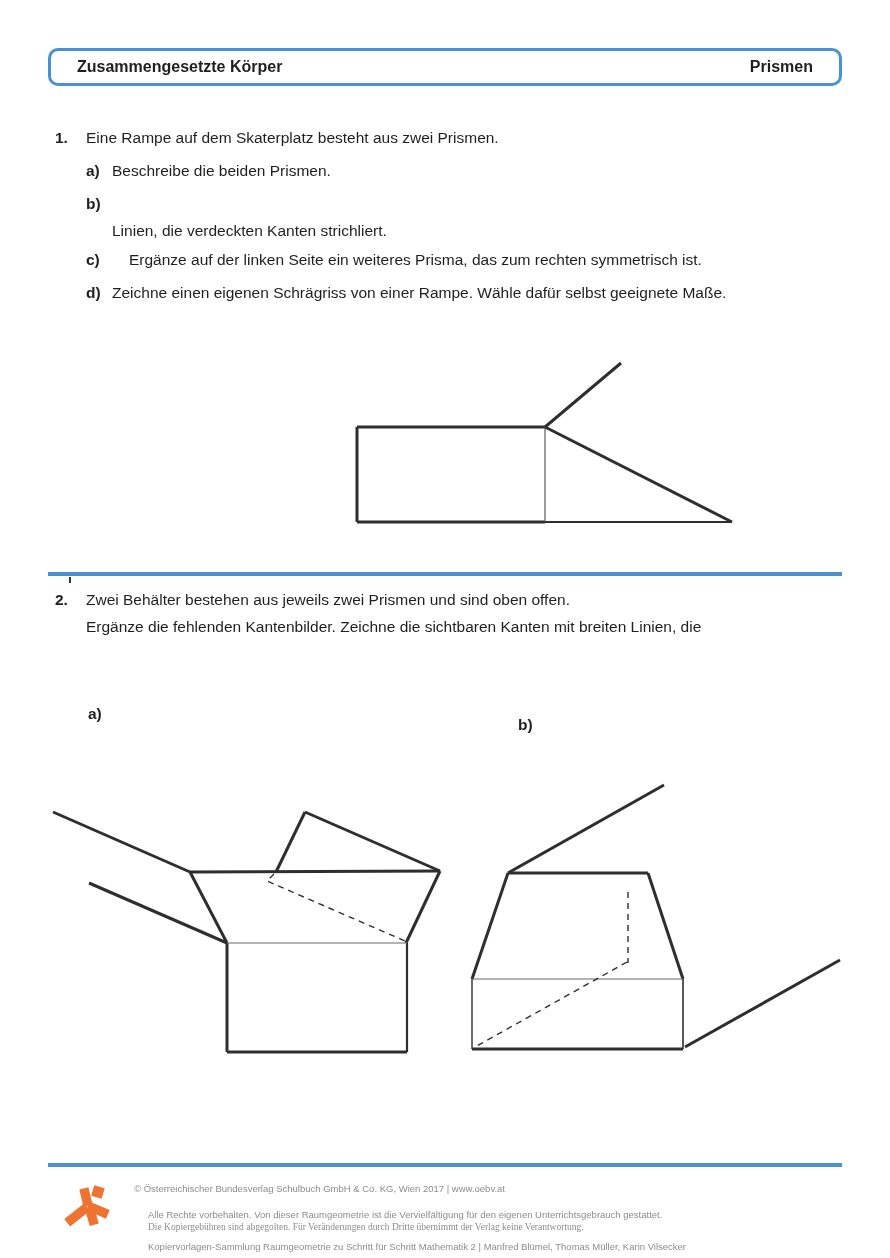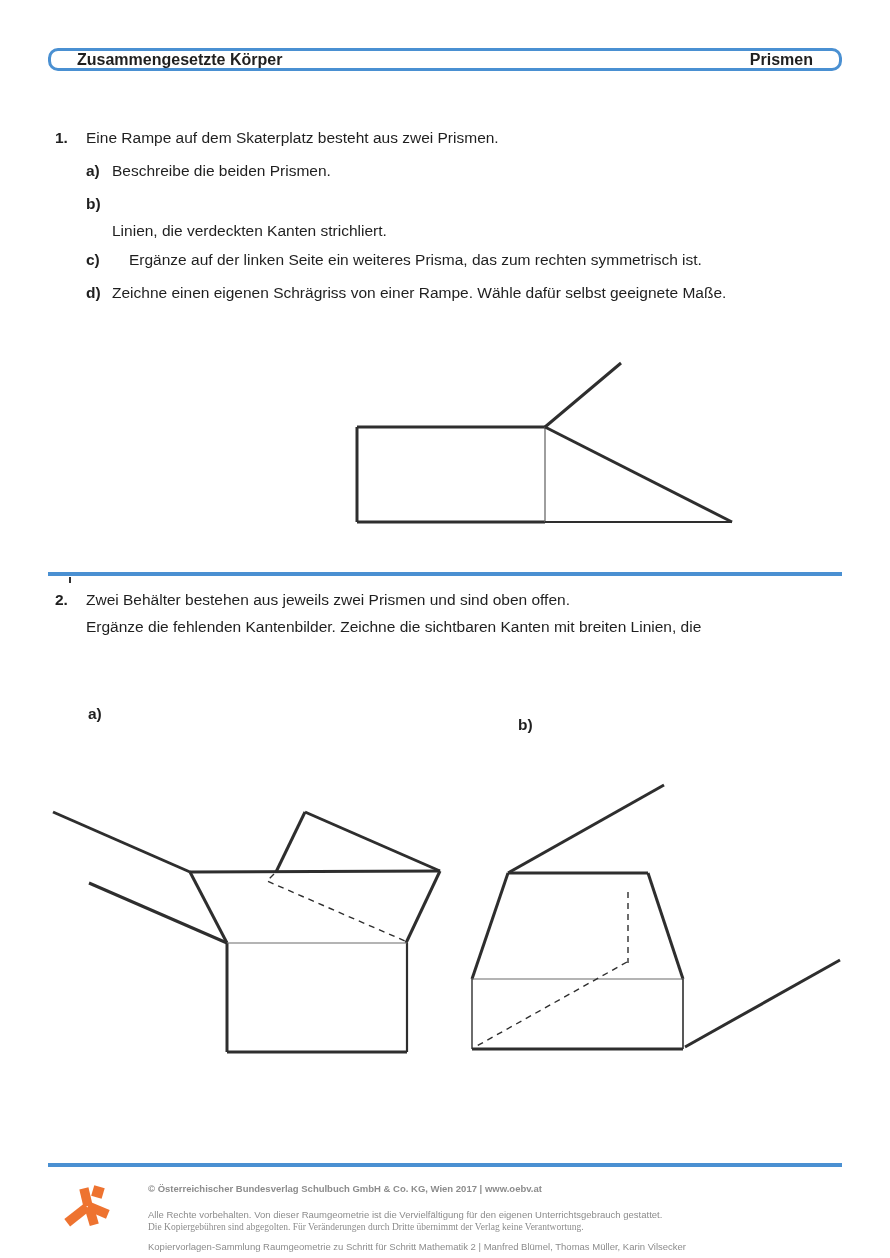--- a/index.html
+++ b/index.html
@@ -5,21 +5,21 @@
   html,body{margin:0;padding:0;background:#ffffff;}
   .page{
     position:relative;width:890px;height:1258px;background:#fff;
     font-family:"Liberation Sans", sans-serif;color:var(--text,#1f1f1f);
     overflow:hidden;
   }
   .abs{position:absolute;}
   .nowrap{white-space:nowrap;}
   .bold{font-weight:bold;}
   .header-box{
-    left:48px;top:48px;width:794px;height:23px;
+    left:48px;top:48px;width:794px;height:38px;
     border:3px solid var(--accent,#4a90d2);border-radius:10px;
     display:flex;justify-content:space-between;align-items:center;
     padding:0 26px;box-sizing:border-box;
     font-size:16px;font-weight:bold;
   }
   .body-text{font-size:15.5px;line-height:27px;}
   .item-label{font-weight:bold;}
   .divider{
     height:4px;background:var(--accent,#4a90d2);
   }
@@ -104,18 +104,18 @@
   <svg class="abs" style="left:62px;top:1180px;" width="50" height="50" viewBox="0 0 48 48">
     <g stroke="var(--logo,#ee7330)" stroke-width="9" fill="var(--logo,#ee7330)">
       <polygon points="31,5 41,8 38,18 28,15" stroke="none"></polygon>
       <line x1="21" y1="8" x2="25" y2="25"></line>
       <line x1="5" y1="41" x2="24" y2="26"></line>
       <line x1="25" y1="25" x2="44" y2="33"></line>
       <line x1="26" y1="26" x2="31" y2="43"></line>
     </g>
   </svg>
 
-  <div class="abs footer-text nowrap" style="left:148px;top:1182px;font-weight:bold;">© Österreichischer Bundesverlag Schulbuch GmbH &amp; Co. KG, Wien 2017 | www.oebv.at</div>
+  <div class="abs footer-text nowrap" style="left:134px;top:1182px;">© Österreichischer Bundesverlag Schulbuch GmbH &amp; Co. KG, Wien 2017 | www.oebv.at</div>
   <div class="abs footer-text nowrap" style="left:148px;top:1240px;">Kopiervorlagen-Sammlung Raumgeometrie zu Schritt für Schritt Mathematik 2 | Manfred Blümel, Thomas Müller, Karin Vilsecker</div>
   <div class="abs footer-text nowrap" style="left:148px;top:1208px;">Alle Rechte vorbehalten. Von dieser Raumgeometrie ist die Vervielfältigung für den eigenen Unterrichtsgebrauch gestattet.</div>
   <div class="abs footer-text nowrap" style="left:148px;top:1221px;font-family:Liberation Serif, serif;">Die Kopiergebühren sind abgegolten. Für Veränderungen durch Dritte übernimmt der Verlag keine Verantwortung.</div>
 
 </div>
 
 </body></html>

